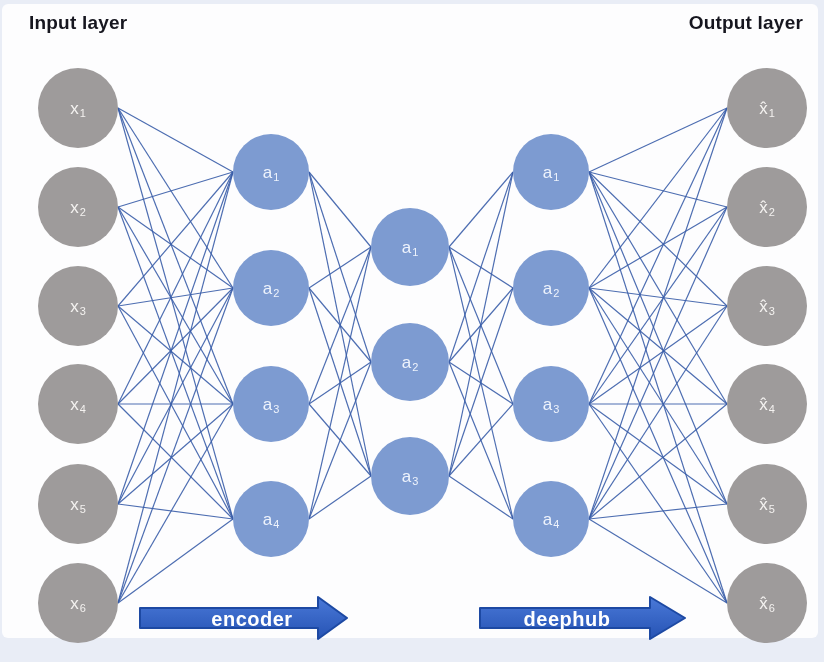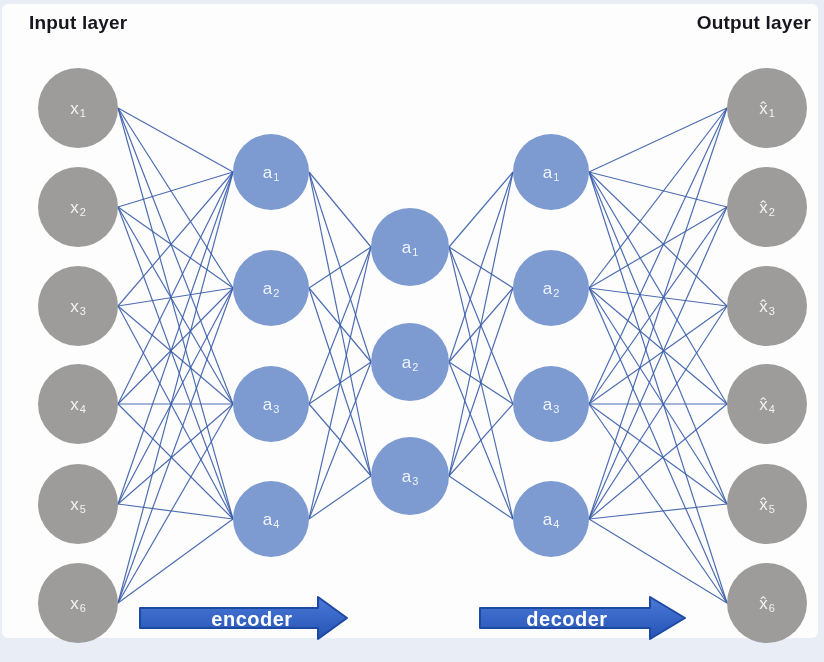--- a/index.html
+++ b/index.html
@@ -13,21 +13,21 @@
   .canvas {
     position: absolute; left: 2px; top: 4px; right: 6px; bottom: 11px;
     background: #fdfdfe; border-radius: 6px;
   }
   .hdr {
     position: absolute; font-size: 19px; font-weight: 600;
     color: var(--hdr-color, #16161f); letter-spacing: .2px; white-space: nowrap;
   }
   .hdr-input  { left: 29px;  top: 12px; }
   .hdr-hidden { left: 330px; top: 12px; width: 160px; text-align: center; }
-  .hdr-output { right: 13px;  top: 12px; text-align: center; }
+  .hdr-output { right: 21px;  top: 12px; text-align: center; }
   #net-svg { position: absolute; left: 0; top: 0; width: 824px; height: 662px; }
   .node {
     position: absolute; border-radius: 50%;
     display: flex; align-items: center; justify-content: center;
     font-size: 17px; line-height: 1; user-select: none;
   }
   .node.gray { background: var(--gray, #9e9b9b); color: #f4f2f0; }
   .node.blue { background: var(--blue, #7d9bd1); color: #eef3fc; }
   .node .sub { font-size: 11px; position: relative; top: 5px; margin-left: 1px; }
   .arrow-label {
@@ -223,15 +223,15 @@
         <span>x̂</span>
         <span class="sub">5</span>
       </div>
       <div class="node gray" style="left: 727px; top: 563px; width: 80px; height: 80px;">
         <span>x̂</span>
         <span class="sub">6</span>
       </div>
     </div>
 
   <span class="arrow-label" id="arrow-label-0" style="left:252px; top:619px;">encoder</span>
-  <span class="arrow-label" id="arrow-label-1" style="left:567px; top:619px;">decoder</span>
+  <span class="arrow-label" id="arrow-label-1" style="left:567px; top:619px;">deephub</span>
 
 </div>
 
 </body></html>

